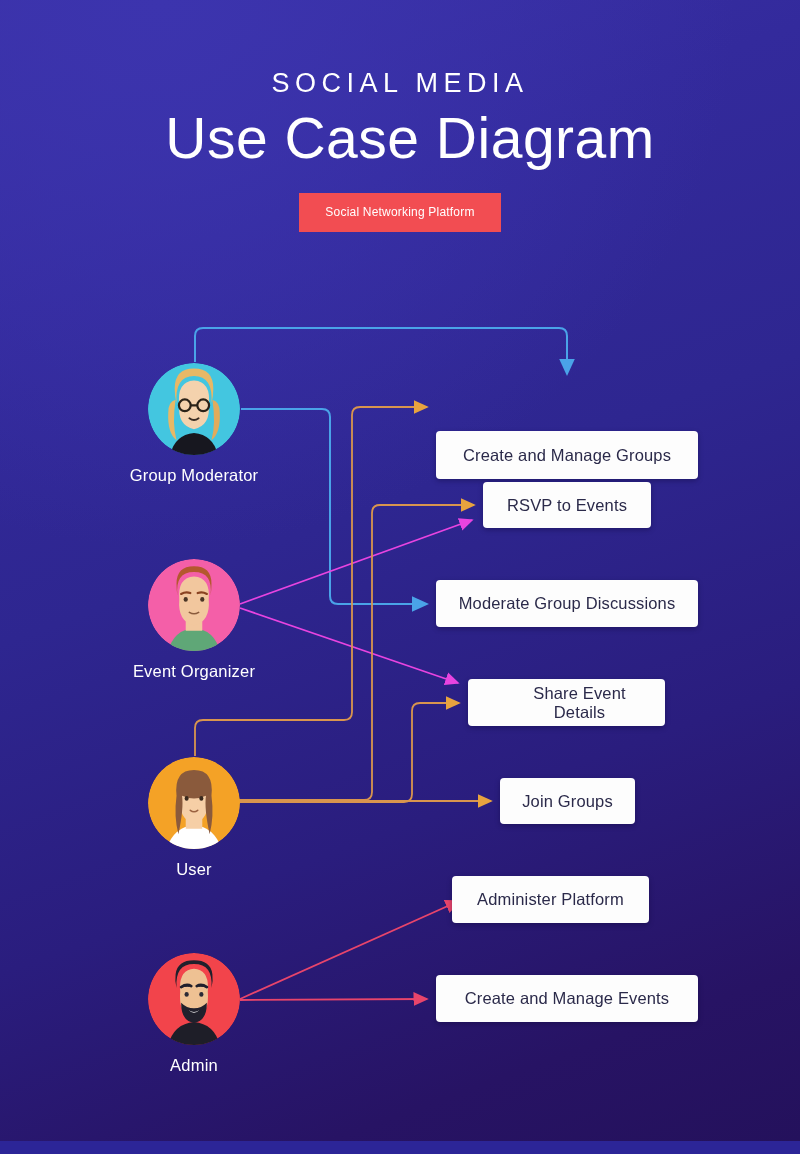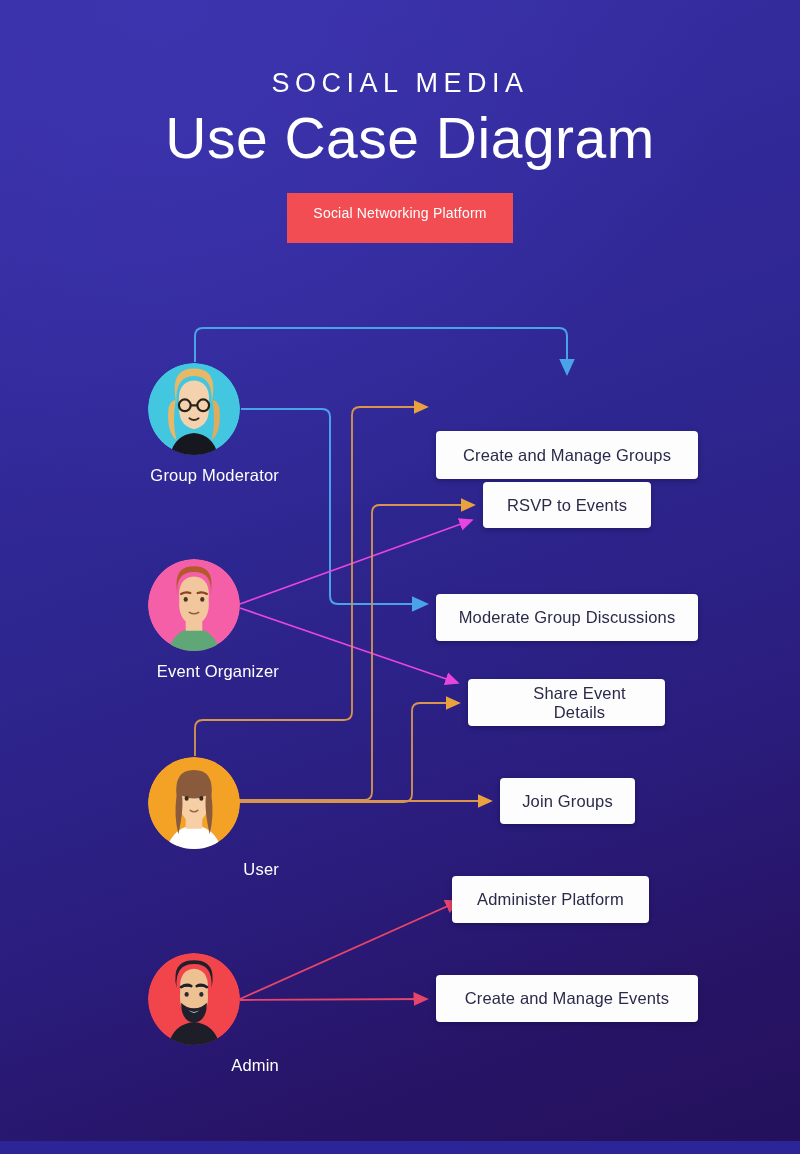--- a/index.html
+++ b/index.html
@@ -40,22 +40,22 @@
     font-size: 57px;
     line-height: 1.06;
     color: #ffffff;
     font-weight: 400;
     letter-spacing: 0.5px;
     margin-left: 20px;
   }
   .badge-wrap { margin-top: 25px; }
   .badge {
     display: inline-block;
-    padding: 12px 26px 22px;
-    font-size: 14px;
+    padding: 12px 26px 13px;
+    font-size: 12px;
     color: #ffffff;
     letter-spacing: 0.2px;
     background: #f24d52;
   }
 
   
   .diagram {
     position: absolute;
     top: 0; left: 0;
     width: 800px;
@@ -65,21 +65,21 @@
     position: absolute;
     top: 0; left: 0;
     width: 800px;
     height: 1154px;
     pointer-events: none;
   }
 
   .actor {
     position: absolute;
     width: 170px;
-    text-align: right;
+    text-align: center;
   }
   .avatar {
     position: relative;
     width: 92px;
     height: 92px;
     margin: 0 auto;
     border-radius: 50%;
     overflow: hidden;
   }
   .actor-label {
@@ -243,21 +243,21 @@
     </div>
 
     <div class="usecase" style="left:436px; top:383px; width:262px; height:48px;margin-top:48px;">
       <span>Create and Manage Groups</span>
     </div>
 
     <div class="usecase" style="left:483px; top:482px; width:168px; height:46px;">
       <span>RSVP to Events</span>
     </div>
 
-    <div class="usecase" style="left:436px; top:580px; width:262px; height:47px;margin-top:14px;">
+    <div class="usecase" style="left:436px; top:580px; width:262px; height:47px;">
       <span>Moderate Group Discussions</span>
     </div>
 
     <div class="usecase" style="left:468px; top:679px; width:197px; height:47px;padding-left:40px;">
       <span>Share Event Details</span>
     </div>
 
     <div class="usecase" style="left:500px; top:778px; width:135px; height:46px;">
       <span>Join Groups</span>
     </div>

